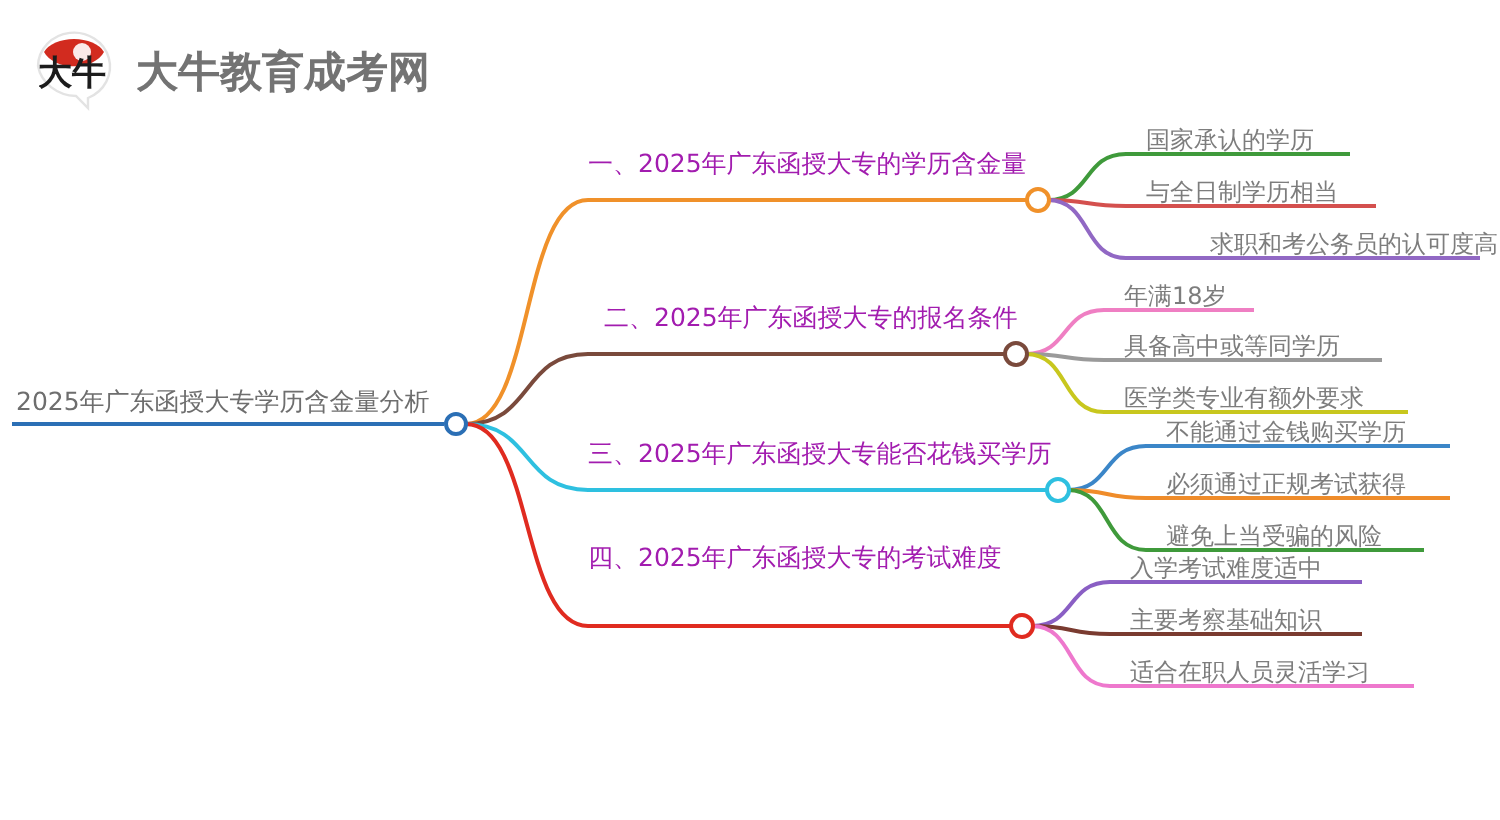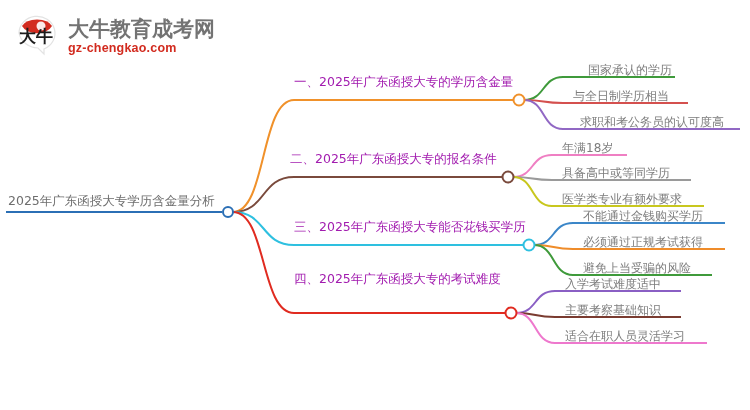--- a/index.html
+++ b/index.html
@@ -87,21 +87,20 @@
   <div class="logo-mark">
     <svg width="46" height="46" viewBox="0 0 46 46" aria-hidden="true">
       <path d="M5 21 A18 17 0 1 1 30 37 L30 42 L24 36 A20 18 0 0 1 5 21 Z" fill="#ffffff" stroke="#e3e3e3" stroke-width="1.2"></path>
       <path d="M8 14 A16 10 0 0 1 38 14 A16 11 0 0 1 8 14 Z" fill="#d22b1f"></path>
       <circle cx="27" cy="14" r="4.5" fill="#ffffff" opacity="0.9"></circle>
       <text x="22" y="30" font-family="'DejaVu Sans','Liberation Sans',sans-serif" font-size="17" font-weight="bold" fill="#1c1c1c" text-anchor="middle">大牛</text>
     </svg>
   </div>
   <div class="logo-text">
     <div class="logo-cn">大牛教育成考网</div>
-    <div class="logo-en">gz-chengkao.com</div>
   </div>
 </div>
 
 <svg id="canvas" viewBox="0 0 750 410">
   <g id="links">
       <path d="M 233 212 C 266.55 212, 260.45 100, 294 100" fill="none" stroke="#f0912a" stroke-width="2" stroke-linecap="round"></path>
       <path d="M 524 100 C 545.45 100, 541.55 77, 563 77" fill="none" stroke="#3f9a3b" stroke-width="2" stroke-linecap="round"></path>
       <path d="M 524 100 C 545.45 100, 541.55 103, 563 103" fill="none" stroke="#d4504e" stroke-width="2" stroke-linecap="round"></path>
       <path d="M 524 100 C 545.45 100, 541.55 129, 563 129" fill="none" stroke="#9168c4" stroke-width="2" stroke-linecap="round"></path>
       <path d="M 233 212 C 266.55 212, 260.45 177, 294 177" fill="none" stroke="#7a4a3c" stroke-width="2" stroke-linecap="round"></path>
@@ -141,24 +140,24 @@
       <circle cx="519" cy="100" r="5.5" fill="#ffffff" stroke="#f0912a" stroke-width="2"></circle>
       <circle cx="508" cy="177" r="5.5" fill="#ffffff" stroke="#7a4a3c" stroke-width="2"></circle>
       <circle cx="529" cy="245" r="5.5" fill="#ffffff" stroke="#2ec0e0" stroke-width="2"></circle>
       <circle cx="511" cy="313" r="5.5" fill="#ffffff" stroke="#e02b20" stroke-width="2"></circle>
     </g>
 </svg>
 
 <div id="textlayer">
     <div class="node-text root-text" style="left: 8px; top: 193px;">2025年广东函授大专学历含金量分析</div>
     <div class="node-text branch-text" style="left: 294px; top: 74px;">一、2025年广东函授大专的学历含金量</div>
-    <div class="node-text leaf-text" style="left: 588px; top: 62px;">国家承认的学历</div>
+    <div class="node-text leaf-text" style="left: 573px; top: 62px;">国家承认的学历</div>
     <div class="node-text leaf-text" style="left: 573px; top: 88px; text-align: center;">与全日制学历相当</div>
-    <div class="node-text leaf-text" style="left: 580px; top: 114px; text-align: right;">求职和考公务员的认可度高</div>
-    <div class="node-text branch-text" style="left: 290px; top: 151px; text-align: center;">二、2025年广东函授大专的报名条件</div>
+    <div class="node-text leaf-text" style="left: 605px; top: 114px; text-align: right;">求职和考公务员的认可度高</div>
+    <div class="node-text branch-text" style="left: 302px; top: 151px; text-align: center;">二、2025年广东函授大专的报名条件</div>
     <div class="node-text leaf-text" style="left: 562px; top: 140px;">年满18岁</div>
     <div class="node-text leaf-text" style="left: 562px; top: 165px; text-align: right;">具备高中或等同学历</div>
     <div class="node-text leaf-text" style="left: 562px; top: 191px;">医学类专业有额外要求</div>
     <div class="node-text branch-text" style="left: 294px; top: 219px;">三、2025年广东函授大专能否花钱买学历</div>
     <div class="node-text leaf-text" style="left: 583px; top: 208px;">不能通过金钱购买学历</div>
     <div class="node-text leaf-text" style="left: 583px; top: 234px;">必须通过正规考试获得</div>
     <div class="node-text leaf-text" style="left: 583px; top: 260px;">避免上当受骗的风险</div>
     <div class="node-text branch-text" style="left: 294px; top: 271px;">四、2025年广东函授大专的考试难度</div>
     <div class="node-text leaf-text" style="left: 565px; top: 276px;">入学考试难度适中</div>
     <div class="node-text leaf-text" style="left: 565px; top: 302px;">主要考察基础知识</div>

